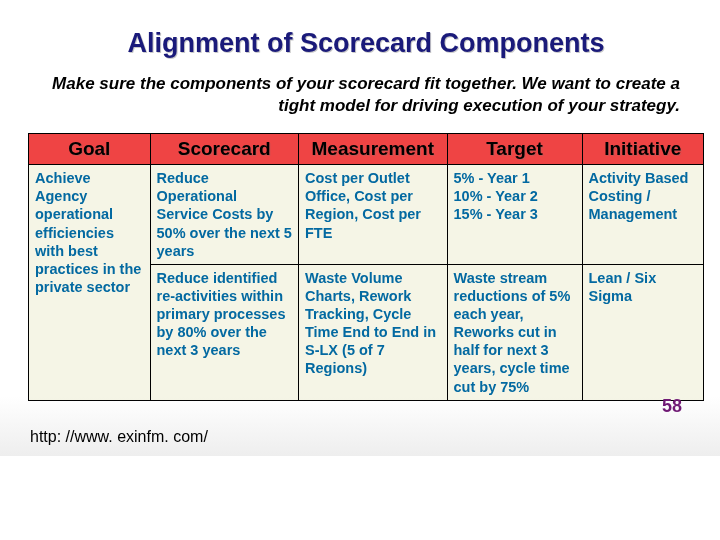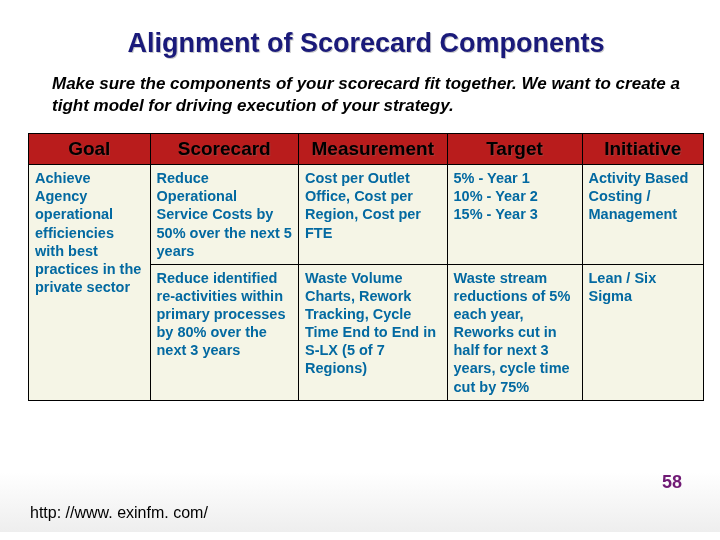--- a/index.html
+++ b/index.html
@@ -7,52 +7,52 @@
     padding: 0;
     width: 720px;
     height: 540px;
     background: #fff;
     font-family: Arial, Helvetica, sans-serif;
     color: #000;
     overflow: hidden;
   }
   .slide {
     width: 720px;
-    height: 532px;
+    height: 456px;
     position: relative;
     box-sizing: border-box;
     padding: 20px 16px 0 28px;
   }
   .title {
     text-align: center;
     font-weight: bold;
     font-size: 27px;
     color: #1a1a7a;
     text-shadow: 1px 1px 0 rgba(100,100,100,0.35);
     margin: 8px 0 14px 0;
   }
   .subtitle {
-    text-align: left;
+    text-align: right;
     font-weight: bold;
     font-style: italic;
     font-size: 17px;
     color: #000;
     line-height: 1.3;
     padding: 0 24px;
     margin-bottom: 16px;
   }
   table.scorecard {
     border-collapse: collapse;
     width: 100%;
     table-layout: fixed;
     font-size: 15px;
   }
   table.scorecard th {
     border: 1px solid #000;
-    background: #b91c1c;
+    background: #ef4444;
     font-weight: bold;
     color: #000;
     text-align: center;
     padding: 4px 2px;
     font-size: 19px;
     text-shadow: 1px 1px 0 rgba(120,120,120,0.3);
   }
   table.scorecard td {
     border: 1px solid #000;
     background: #f5f5e6;

